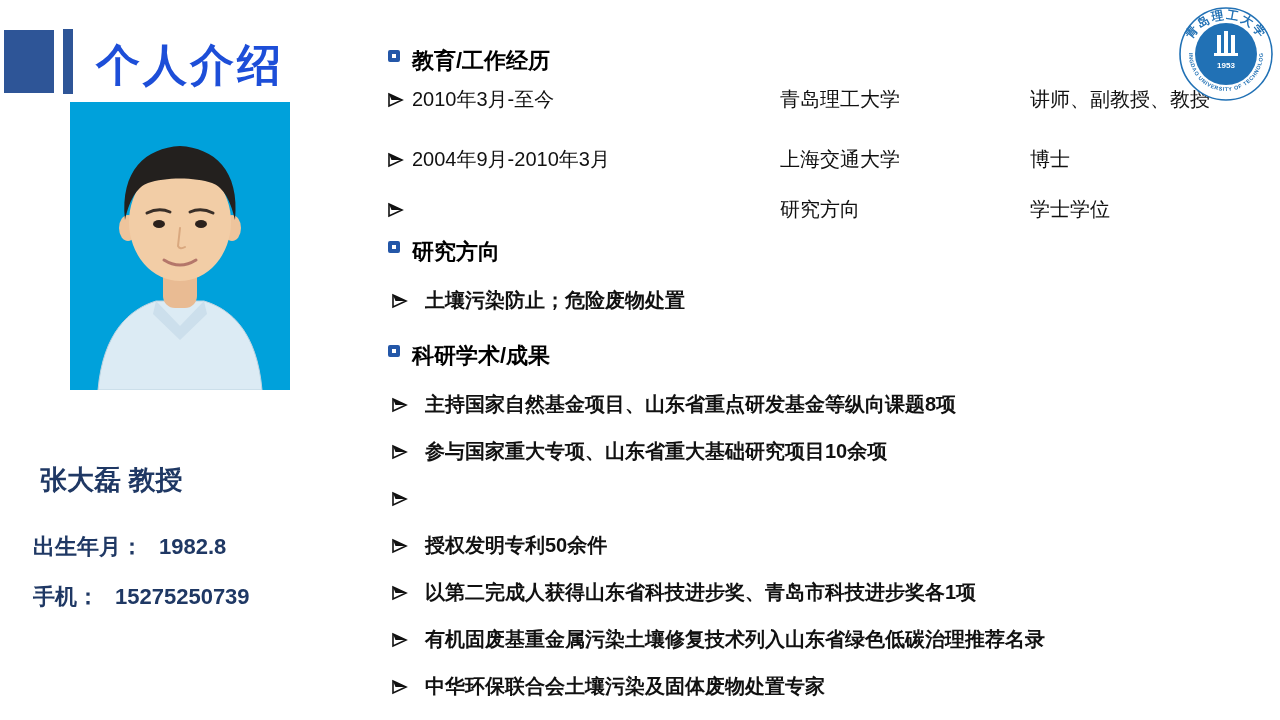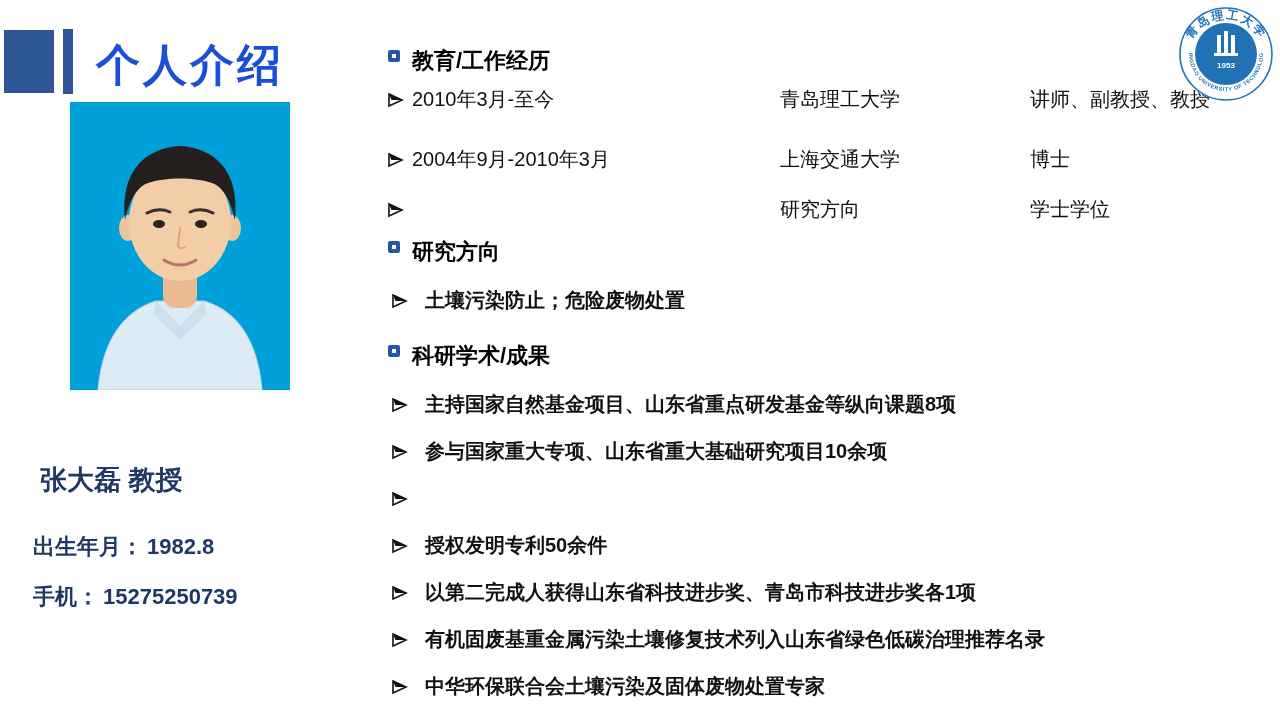--- a/index.html
+++ b/index.html
@@ -13,21 +13,21 @@
   
   .deco-square { left:4px; top:30px; width:50px; height:63px; background:#2E5597; }
   .deco-bar    { left:63px; top:29px; width:10px; height:65px; background:#2E5597; }
   .page-title  { left:96px; top:36px; font-size:44px; font-weight:bold;
                  color:#1d4ed8; letter-spacing:3px; white-space:nowrap; }
   .photo-frame { left:70px; top:102px; width:220px; height:288px; overflow:hidden; }
   .profile-name{ left:40px; top:462px; width:280px; text-align:left;
                  font-size:27px; font-weight:bold; color:#1F3864; white-space:nowrap; }
   .contact-list{ left:33px; top:532px; display:flex; flex-direction:column; gap:20px; }
   .contact-line{ font-size:22px; font-weight:bold; color:#1F3864; white-space:nowrap; }
-  .contact-line .contact-label{ margin-right:4px; }
+  .contact-line .contact-label{ margin-right:16px; }
 
   
   .sec-header { left:380px; width:890px; height:28px; }
   .sec-header .sq {
     position:absolute; left:8px; top:4px; width:12px; height:12px;
     border:4px solid #2457A8; border-radius:2px; background:#fff; }
   .sec-header .sec-title {
     position:absolute; left:32px; top:0; font-size:22px; font-weight:bold;
     color:#000000; white-space:nowrap; }
 

